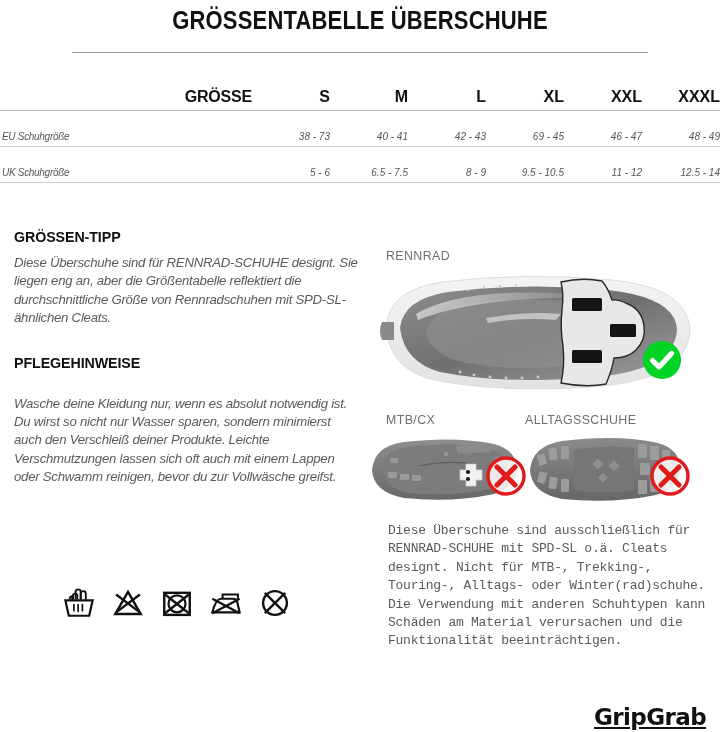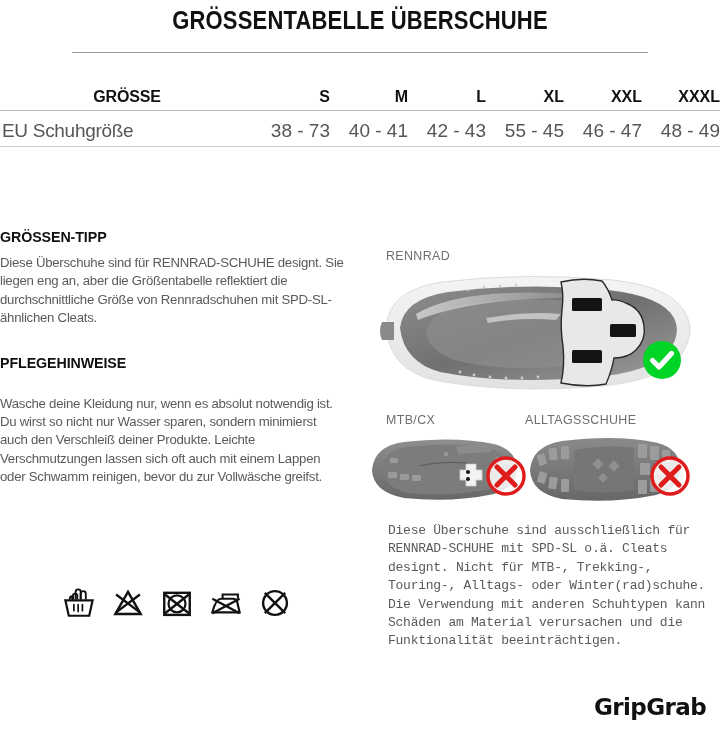--- a/index.html
+++ b/index.html
@@ -54,69 +54,71 @@
   }
   .size-table thead th {
     height: 34px;
     font-size: 16px;
     font-weight: bold;
     color: #111111;
     padding-bottom: 4px;
     border-bottom: 1px solid #bdbdbd;
   }
   .th-size {
-    text-align: center;
+    text-align: right;
     padding-left: 2px !important;
     letter-spacing: -0.2px;
   }
   .col-h {
     text-align: right;
   }
   .size-table tbody td {
     height: 31px;
-    font-size: 19px;
+    font-size: 10px;
     color: #565656;
     border-bottom: 1px solid #cccccc;
     padding-bottom: 4px;
     white-space: nowrap;
+    font-style: italic;
   }
   .td-label {
     text-align: left;
     padding-left: 2px !important;
     letter-spacing: -0.3px;
   }
   .td-val {
     text-align: right;
   }
   
   .size-table col.c0 { width: 252px; }
   .size-table col.cx { width: 78px; }
 
   
   .left-panel {
     position: absolute;
-    left: 0;
+    left: 14px;
     top: 228px;
     width: 345px;
   }
   .sec-head {
     font-size: 15px;
     font-weight: bold;
     color: #111111;
     letter-spacing: -0.1px;
     margin: 0 0 9px 0;
     transform: scaleX(0.95);
     transform-origin: left center;
   }
   .body-text {
     font-size: 13.2px;
     line-height: 18.4px;
     color: #5a5a5a;
     margin: 0;
     letter-spacing: -0.25px;
+    font-style: italic;
   }
   .gap-lg { height: 26px; }
   .gap-md { height: 15px; }
 
   
   .care-row {
     position: absolute;
     left: 62px;
     top: 586px;
     width: 230px;
@@ -163,26 +165,27 @@
     color: #5a5a5a;
     letter-spacing: -0.25px;
     margin: 16px;
     font-family: Liberation Mono, monospace;
   }
 
   
   .logo {
     position: absolute;
     right: 14px;
-    bottom: 12px;
+    bottom: 2px;
     font-size: 23px;
     font-weight: bold;
     color: #111111;
     letter-spacing: -0.6px;
     font-family: "DejaVu Sans", sans-serif;
+    text-decoration: underline;
   }
 </style>
 </head>
 <body>
 
 <div class="title">GRÖSSENTABELLE ÜBERSCHUHE</div>
 <div class="title-rule"></div>
 
 <table class="size-table">
   <colgroup>
@@ -204,23 +207,32 @@
       <th class="col-h">XXL</th>
       <th class="col-h">XXXL</th>
     </tr>
   </thead>
   <tbody>
     <tr>
       <td class="td-label">EU Schuhgröße</td>
       <td class="td-val">38 - 73</td>
       <td class="td-val">40 - 41</td>
       <td class="td-val">42 - 43</td>
-      <td class="td-val">55 - 45</td>
+      <td class="td-val">69 - 45</td>
       <td class="td-val">46 - 47</td>
       <td class="td-val">48 - 49</td>
+    </tr>
+    <tr>
+      <td class="td-label">UK Schuhgröße</td>
+      <td class="td-val">5 - 6</td>
+      <td class="td-val">6.5 - 7.5</td>
+      <td class="td-val">8 - 9</td>
+      <td class="td-val">9.5 - 10.5</td>
+      <td class="td-val">11 - 12</td>
+      <td class="td-val">12.5 - 14</td>
     </tr>
   </tbody>
 </table>
 
 <div class="left-panel">
   <div class="sec-head">GRÖSSEN-TIPP</div>
   <p class="body-text">Diese Überschuhe sind für RENNRAD-SCHUHE designt. Sie liegen eng an, aber die Größentabelle reflektiert die durchschnittliche Größe von Rennradschuhen mit SPD-SL-ähnlichen Cleats.</p>
 
   <div class="gap-lg"></div>
 

